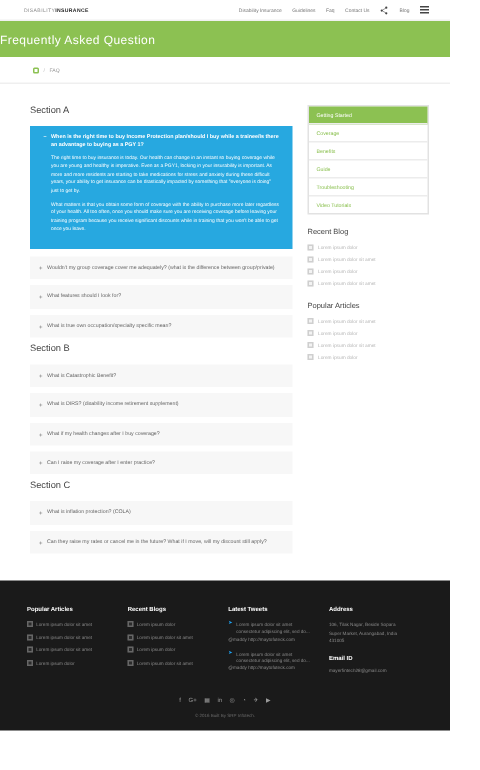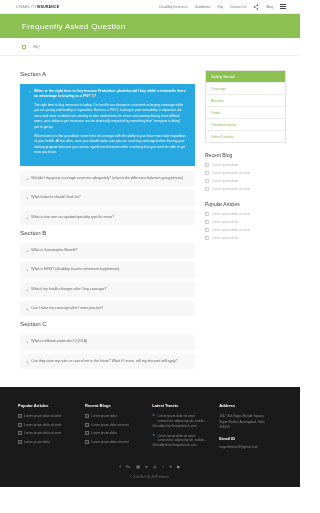--- a/index.html
+++ b/index.html
@@ -47,21 +47,20 @@
     display: flex; flex-direction: column; justify-content: space-between;
   }
   .ic-burger i { display:block; height: 1px; background: #444; }
 
   
   .banner {
     height: 24px;
     background: #8cc152;
     display: flex;
     align-items: center;
-    padding-left: 22px;
   }
   .banner h1 {
     font-size: 8px;
     font-weight: 400;
     color: #ffffff;
     letter-spacing: .3px;
   }
 
   
   .crumbs {

